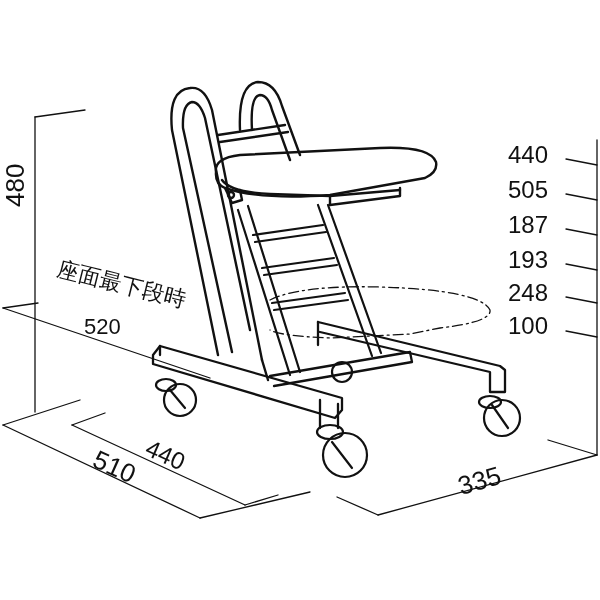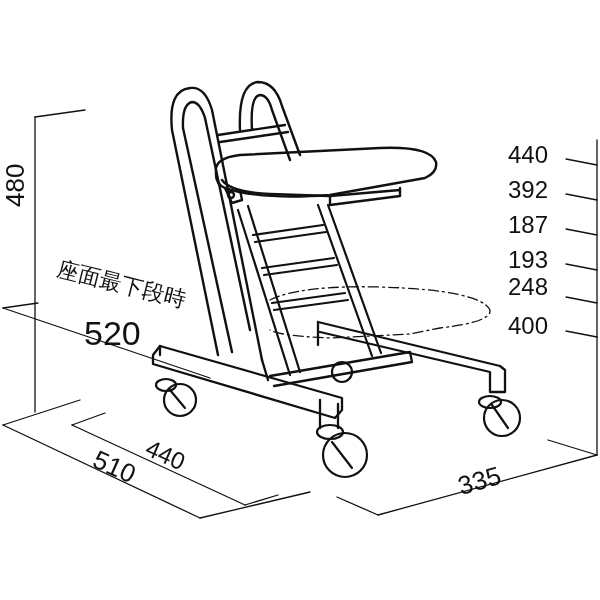--- a/index.html
+++ b/index.html
@@ -98,29 +98,29 @@
       <path d="M492 405 L508 428"></path>
       <ellipse cx="490" cy="402" rx="11" ry="6"></ellipse>
       <circle cx="342" cy="372" r="10"></circle>
     </g>
   </svg>
 
   <div class="lbl rot" style="left:2px;top:207px;transform:rotate(-90deg);font-size:26px;">480</div>
 
   <div class="lbl rot" style="left:60px;top:258px;transform:rotate(14deg);font-size:22px;font-family:'DejaVu Sans',sans-serif;">座面最下段時</div>
 
-  <div class="lbl" style="left:84px;top:316px;font-size:34px;text-align:right;">520</div>
+  <div class="lbl" style="left:84px;top:316px;font-size:22px;text-align:right;">520</div>
 
   <div class="lbl rot" style="left:152px;top:436px;transform:rotate(24deg);font-size:24px;">440</div>
 
   <div class="lbl rot" style="left:100px;top:446px;transform:rotate(24deg);font-size:26px;">510</div>
 
   <div class="lbl rot" style="left:455px;top:474px;transform:rotate(-16deg);font-size:26px;">335</div>
 
   <div>
     <div class="lbl" style="left:508px;top:143px;">440</div>
-    <div class="lbl" style="left:508px;top:178px;">392</div>
+    <div class="lbl" style="left:508px;top:178px;">505</div>
     <div class="lbl" style="left:508px;top:213px;">187</div>
     <div class="lbl" style="left:508px;top:248px;">193</div>
-    <div class="lbl" style="left:508px;top:275px;text-align:right;">248</div>
-    <div class="lbl" style="left:508px;top:314px;">400</div>
+    <div class="lbl" style="left:508px;top:281px;text-align:right;">248</div>
+    <div class="lbl" style="left:508px;top:314px;">100</div>
   </div>
 </div>
 
 </body></html>

